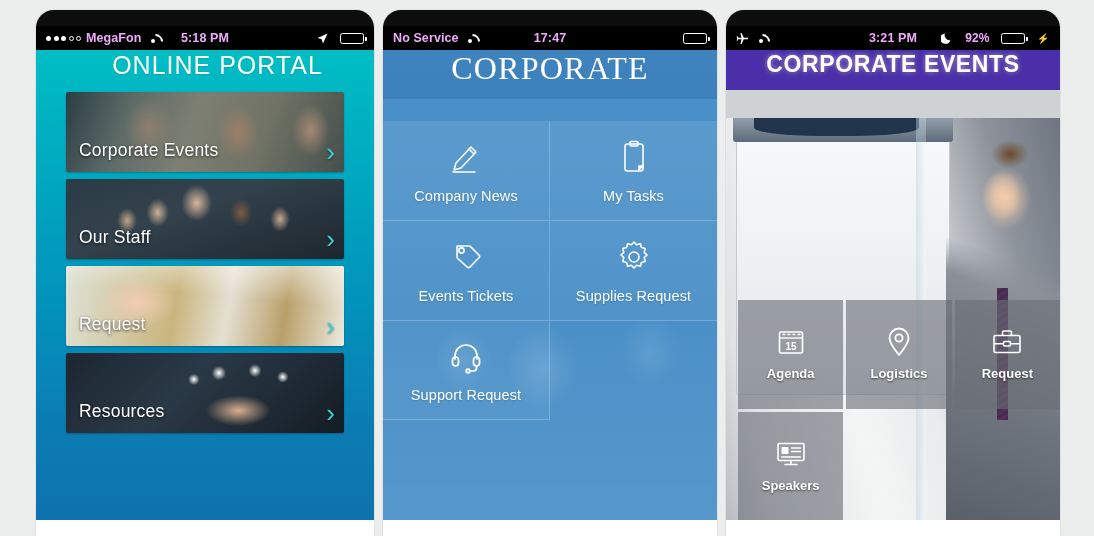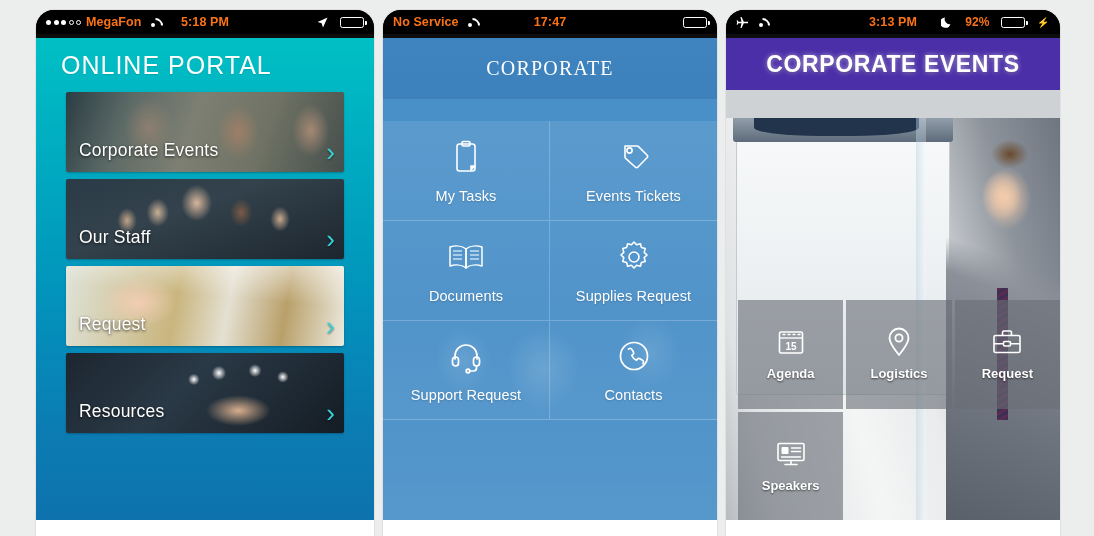--- a/index.html
+++ b/index.html
@@ -16,24 +16,24 @@
     position: absolute;
     background: #0d0d0d;
     border-radius: 18px 18px 0 0;
     overflow: hidden;
     box-shadow: 0 0 0 1px rgba(0,0,0,0.05);
   }
   .screen { position: absolute; left: 0; right: 0; top: 0; bottom: 0; overflow: hidden; }
 
   
   .statusbar {
-    position: absolute; left: 0; right: 0; top: 0;
+    position: absolute; left: 0; right: 0; top: 16px;
     height: 24px;
     background: #000;
-    color: #f97316;
+    color: #f0abfc;
     display: flex; align-items: center;
     padding: 0 10px;
     font-size: 12.5px; font-weight: bold;
     letter-spacing: 0.1px;
     z-index: 30;
   }
   .sb-left { display: flex; align-items: center; gap: 5px; flex: 1; }
   .sb-center { flex: 0 0 auto; display: flex; justify-content: center; }
   .sb-right { display: flex; align-items: center; gap: 12px; flex: 1; justify-content: flex-end; }
   .dots { display: flex; align-items: center; gap: 2.5px; }
@@ -64,21 +64,21 @@
   .pct { font-size: 12px; font-weight: bold; }
   .bolt { font-size: 10px; }
 
   
   #phone1 .body {
     position: absolute; left: 0; right: 0; top: 28px; bottom: 16px;
     background: linear-gradient(180deg, #00c0c4 0%, #00a8c0 28%, #0292bb 55%, #0b7db3 80%, #0e72ad 100%);
   }
   #phone1 .title {
     color: #fff; font-size: 25px; font-weight: 300;
-    padding-top: 13px; letter-spacing: 1.0px;
+    text-align: center; padding-top: 13px; letter-spacing: 1.0px;
     font-family: "Liberation Sans", sans-serif;
     text-shadow: 0 1px 1px rgba(0,0,0,0.10);
     padding-left: 25px;
   }
   .card-list { padding: 12px 30px 0 30px; display: flex; flex-direction: column; gap: 7px; }
   .card {
     position: relative; height: 80px; border-radius: 2px;
     overflow: hidden; cursor: pointer;
     box-shadow: 0 1px 2px rgba(0,0,0,0.25);
   }
@@ -129,21 +129,21 @@
 
   
   #phone2 .body { position: absolute; left: 0; right: 0; top: 28px; bottom: 16px; background: #4a90c8; }
   #phone2 .nav {
     height: 62px; background: linear-gradient(180deg,#3f83bf 0%, #3c80bc 100%);
     display: flex; align-items: center; justify-content: center;
     border-bottom: 1px solid rgba(255,255,255,0.10);
   }
   #phone2 .nav .t {
     color: #fff; font-family: "Liberation Serif", serif;
-    font-size: 20px; letter-spacing: 1.2px; font-weight: 400;
+    font-size: 32px; letter-spacing: 1.2px; font-weight: 400;
   }
   .grid2 {
     position: absolute; left: 0; right: 0; top: 83px; bottom: 0;
     display: grid; grid-template-columns: 1fr 1fr; grid-template-rows: repeat(4, 1fr);
     background: #4a90c8;
   }
   .grid2:before {
     content: ""; position: absolute; inset: 0;
     background:
       radial-gradient(ellipse 40px 48px at 24% 60%, rgba(255,255,255,0.10) 0%, rgba(255,255,255,0) 70%),
@@ -316,20 +316,30 @@
         </div>
       </div>
 
       <div class="body">
         <div class="nav">
           <span class="t">CORPORATE</span>
         </div>
 
         <div class="grid2">
 
+          <div class="tile2">
+            <span class="ic">
+              <svg width="36" height="36" viewBox="0 0 36 36" fill="none" stroke="#fff" stroke-width="1.6" stroke-linecap="round" stroke-linejoin="round">
+                <path d="M8 24 L23 8 l5 5 L13 29 L6 31 Z"></path>
+                  <path d="M21 10 l5 5"></path>
+                  <path d="M5 33 h22"></path>
+              </svg>
+            </span>
+            <span class="lb">Company News</span>
+          </div>
 
           <div class="tile2">
             <span class="ic">
               <svg width="34" height="34" viewBox="0 0 34 34" fill="none" stroke="#fff" stroke-width="1.6" stroke-linejoin="round">
                 <rect x="8" y="4" width="18" height="27" rx="2.5"></rect>
                 <rect x="13" y="1.5" width="8" height="4.5" rx="1.2"></rect>
                 <path d="M22 26 l4 0 l-4 4 z" fill="#fff"></path>
               </svg>
             </span>
             <span class="lb">My Tasks</span>
@@ -338,30 +348,20 @@
           <div class="tile2">
             <span class="ic">
               <svg width="36" height="36" viewBox="0 0 36 36" fill="none" stroke="#fff" stroke-width="1.6" stroke-linejoin="round">
                 <path d="M9 7 h12 a2 2 0 0 1 1.5 0.6 L31 16 a2 2 0 0 1 0 2.8 L22 28 a2 2 0 0 1 -2.8 0 L9.6 19.4 A2 2 0 0 1 9 18 Z"></path>
                 <circle cx="13.5" cy="11.5" r="2.6"></circle>
               </svg>
             </span>
             <span class="lb">Events Tickets</span>
           </div>
 
-          <div class="tile2">
-            <span class="ic">
-              <svg width="38" height="30" viewBox="0 0 38 30" fill="none" stroke="#fff" stroke-width="1.5" stroke-linejoin="round">
-                <path d="M19 7 C15 3.5 8 3.5 3 5 v19 c5 -1.5 12 -1.5 16 2 z"></path>
-                <path d="M19 7 C23 3.5 30 3.5 35 5 v19 c-5 -1.5 -12 -1.5 -16 2 z"></path>
-                <path d="M6 9 h9 M6 13 h9 M6 17 h9 M23 9 h9 M23 13 h9 M23 17 h9" stroke-width="1.1"></path>
-              </svg>
-            </span>
-            <span class="lb">Documents</span>
-          </div>
 
           <div class="tile2">
             <span class="ic">
               <svg width="36" height="36" viewBox="0 0 36 36" fill="none" stroke="#fff" stroke-width="1.6" stroke-linejoin="round">
                 <path d="M18 3 l2.6 2.8 3.8 -1 1 3.8 3.8 1 -1 3.8 2.8 2.6 -2.8 2.6 1 3.8 -3.8 1 -1 3.8 -3.8 -1 -2.6 2.8 -2.6 -2.8 -3.8 1 -1 -3.8 -3.8 -1 1 -3.8 -2.8 -2.6 2.8 -2.6 -1 -3.8 3.8 -1 1 -3.8 3.8 1 z"></path>
                 <circle cx="18" cy="18" r="5"></circle>
               </svg>
             </span>
             <span class="lb">Supplies Request</span>
           </div>
@@ -373,48 +373,39 @@
                 <rect x="4.5" y="19" width="6" height="9" rx="3"></rect>
                 <rect x="25.5" y="19" width="6" height="9" rx="3"></rect>
                 <path d="M28.5 28 v2 a3 3 0 0 1 -3 3 h-4"></path>
                 <circle cx="20" cy="33" r="1.8"></circle>
               </svg>
             </span>
             <span class="lb">Support Request</span>
           </div>
 
 
-          <div class="tile2">
-            <span class="ic">
-              <svg width="36" height="36" viewBox="0 0 36 36" fill="none" stroke="#fff" stroke-width="1.7" stroke-linecap="round" stroke-linejoin="round">
-                <circle cx="18" cy="18" r="13.5"></circle>
-                <path d="M12.5 11 c1.6 -1 3 -0.6 3.7 0.8 l1.3 2.4 c0.5 1 0.2 1.8 -0.7 2.5 l-1 0.8 c0.8 2 2.6 3.9 4.7 4.8 l0.8 -1 c0.7 -0.9 1.6 -1.1 2.5 -0.6 l2.4 1.3 c1.4 0.8 1.7 2.2 0.7 3.7"></path>
-              </svg>
-            </span>
-            <span class="lb">Contacts</span>
-          </div>
 
         </div>
       </div>
       <div class="home-strip"></div>
     </div>
   </div>
 
   <div class="phone" id="phone3" style="left:726px; top:10px; width:334px; height:526px;">
     <div class="screen">
 
       <div class="statusbar">
         <div class="sb-left">
           <svg width="13" height="13" viewBox="0 0 14 14">
             <path d="M13 6.2 L8.4 6.2 L6.0 1.0 L4.8 1.0 L5.9 6.2 L2.6 6.2 L1.6 4.6 L0.7 4.6 L1.2 7.0 L0.7 9.4 L1.6 9.4 L2.6 7.8 L5.9 7.8 L4.8 13.0 L6.0 13.0 L8.4 7.8 L13 7.8 Z" fill="#fff"></path>
           </svg>
           <span class="wifi"></span>
         </div>
         <div class="sb-center">
-          <span>3:13 PM</span>
+          <span>3:21 PM</span>
         </div>
         <div class="sb-right">
           <svg width="12" height="12" viewBox="0 0 12 12">
             <path d="M9.4 8.2 A5 5 0 0 1 4.0 1.4 A5.2 5.2 0 1 0 9.4 8.2 Z" fill="#fff"></path>
           </svg>
           <span class="pct">92%</span>
           <span class="batt green"><i class="fill" style="width:92%"></i></span>
           <span class="bolt">⚡</span>
         </div>
       </div>

